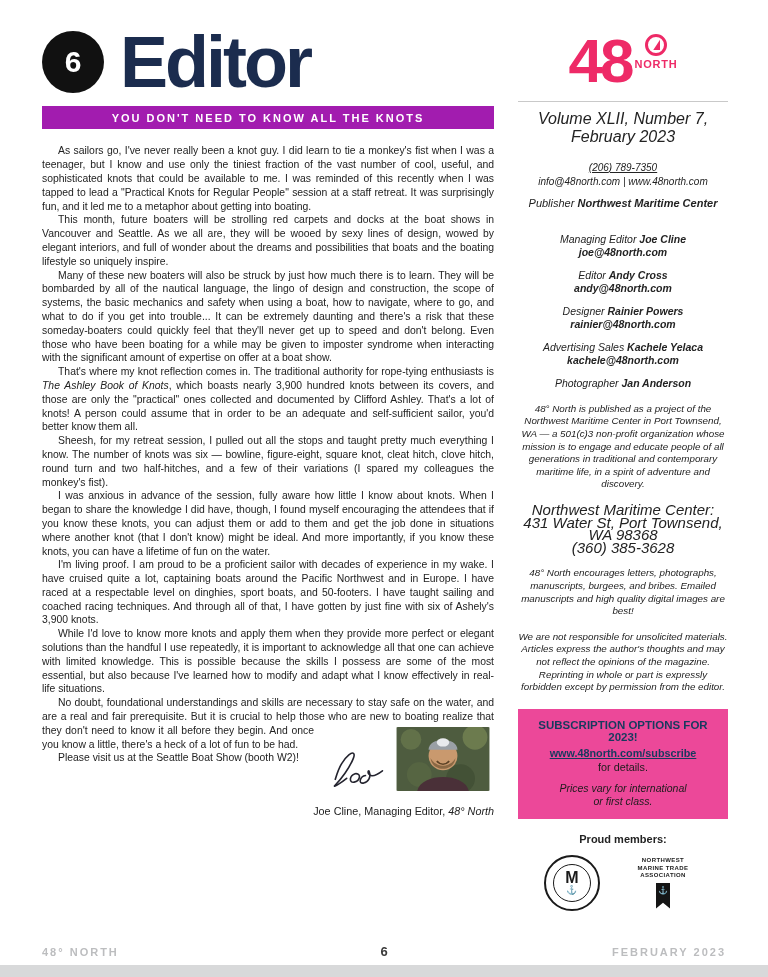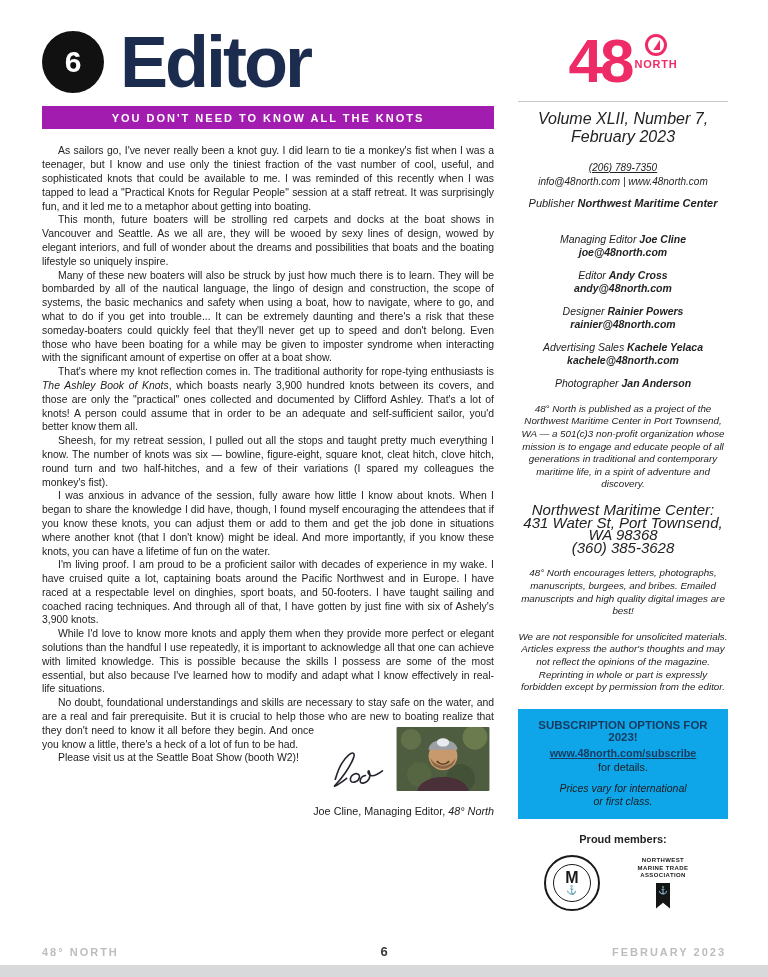--- a/index.html
+++ b/index.html
@@ -64,21 +64,21 @@
   .publisher { font-size:11px; font-style:italic; margin-top:8px; }
   .publisher .bold-name { font-weight:bold; }
   .staff { margin-top:24px; }
   .staff-entry { margin-bottom:10px; font-style:italic; font-size:10.5px; line-height:13px; }
   .staff-name, .staff-email { font-weight:bold; }
   .staff-email:empty { display:none; }
   .small-ital { font-size:9.8px; font-style:italic; line-height:12.6px; margin-top:13px; }
   .addr div { font-size:15px; font-style:italic; line-height:12.6px;text-align:center; }
   .addr { margin-top:13px; }
 
-  .sub-box { background:#0ea5e9; margin-top:15px; padding:10px 8px 11px; }
+  .sub-box { background:#ec4899; margin-top:15px; padding:10px 8px 11px; }
   .sub-title { font-size:11.5px; font-weight:bold; color:#173a5e; }
   .sub-options { font-size:10.8px; margin-top:7px; line-height:15px; color:#1c1c1c; }
   .sub-link { font-size:10.8px; font-weight:bold; text-decoration:underline; color:#173a5e; display:inline-block; }
   .sub-suffix { font-size:10.8px; color:#1c1c1c; }
   .sub-note { font-size:10.5px; font-style:italic; margin-top:9px; line-height:13px; color:#1c1c1c; }
 
   .members-label { font-size:11px; font-weight:bold; margin-top:14px; }
   .logos-row { display:flex; justify-content:center; align-items:center; gap:24px; margin-top:10px; }
   .seal {
     width:56px; height:56px; border:2px solid #1a1a1a; border-radius:50%;

